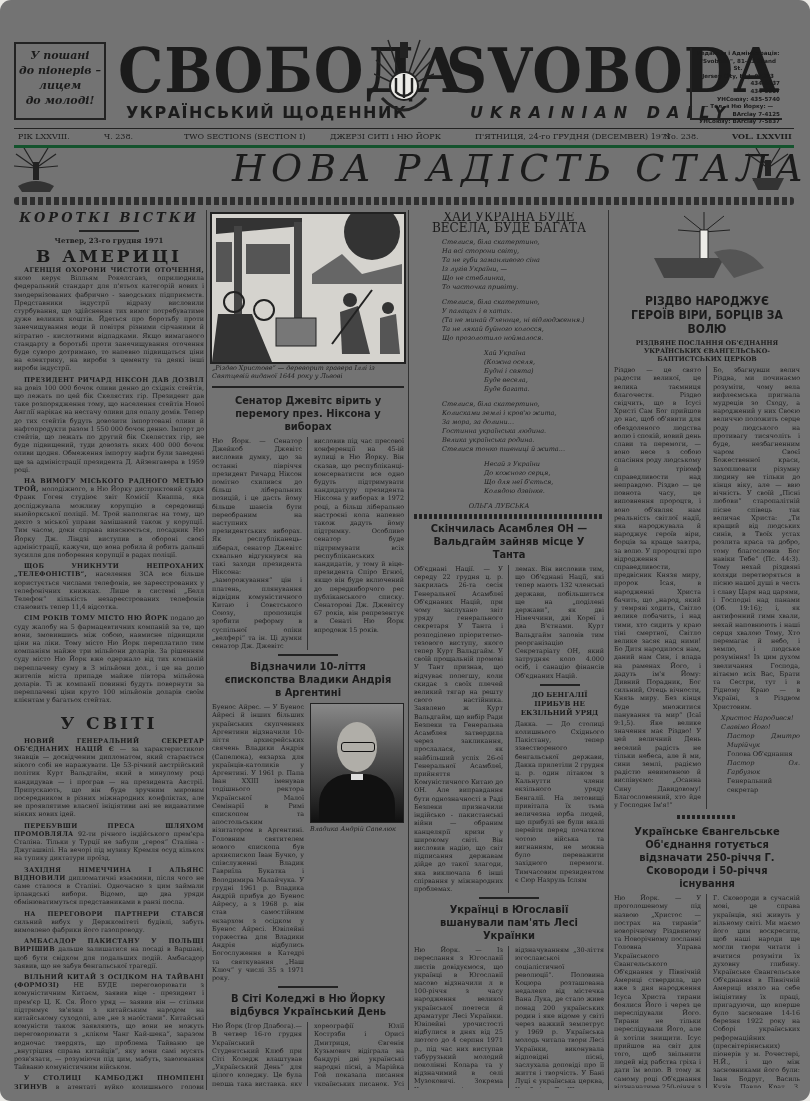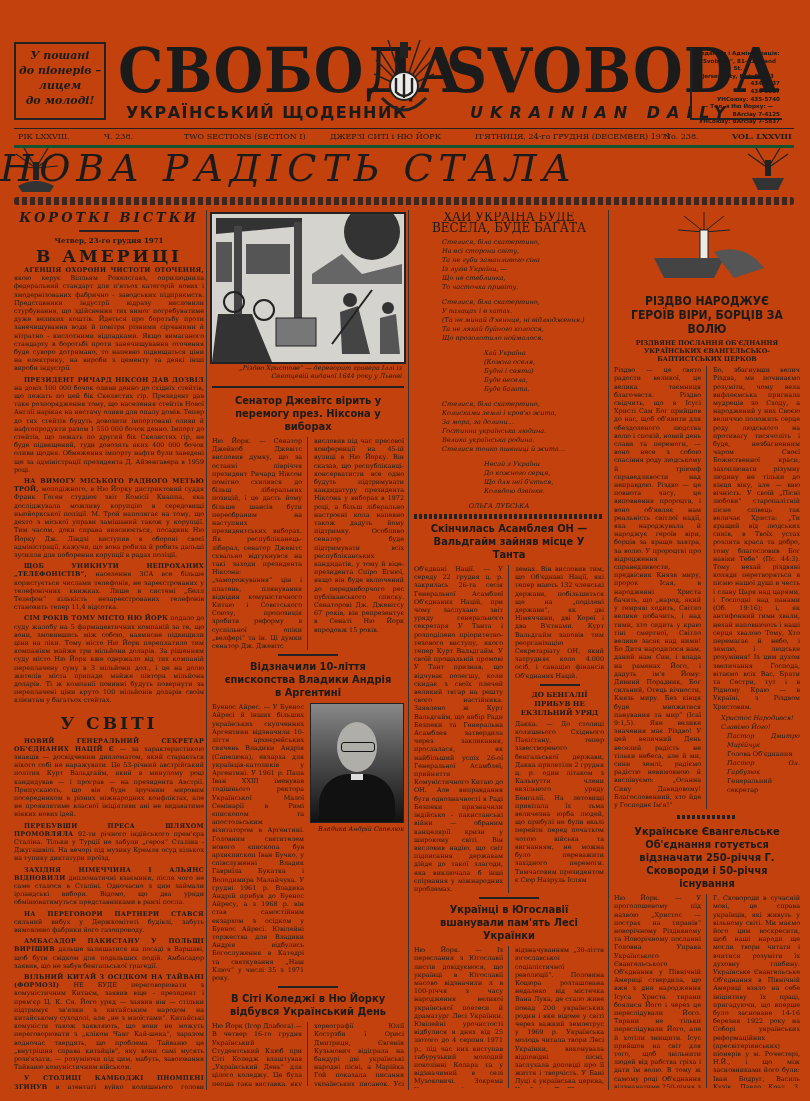--- a/index.html
+++ b/index.html
@@ -1,44 +1,44 @@
 <!DOCTYPE html>
 <html><head>
 <meta charset="utf-8">
 <style>
   html,body{margin:0;padding:0;}
   body{width:810px;height:1101px;background:#e9e8e4;color:#1b1b1b;font-family:"DejaVu Serif",serif;overflow:hidden;position:relative;}
-  .page{position:absolute;left:0;top:0;width:810px;height:1101px;background:#c2410c;}
+  .page{position:absolute;left:0;top:0;width:810px;height:1101px;background:#737373;border-radius:11px;}
   .mast{position:absolute;left:14px;top:38px;width:780px;height:92px;}
   .motto{position:absolute;left:0;top:4px;width:92px;height:78px;border:2px solid #222;font:italic bold 11px/15px "DejaVu Serif",serif;text-align:center;padding-top:4px;box-sizing:border-box;}
   .title-uk{position:absolute;left:104px;top:2px;font:bold 62px/62px "DejaVu Serif",serif;letter-spacing:1px;transform:scaleX(0.92);transform-origin:left;}
   .sub-uk{position:absolute;left:100px;top:66px;font:bold 16px/18px "DejaVu Sans",sans-serif;letter-spacing:1.5px;margin-left:12px;}
   .emblem{position:absolute;left:360px;top:0;width:60px;height:84px;}
   .title-en{position:absolute;left:432px;top:2px;font:bold 62px/62px "DejaVu Serif",serif;letter-spacing:1px;transform:scaleX(0.92);transform-origin:left;}
   .sub-en{position:absolute;left:456px;top:66px;font:italic bold 16px/18px "DejaVu Sans",sans-serif;letter-spacing:7px;}
   .adbox{position:absolute;left:676px;top:10px;width:92px;height:72px;border-left:2px solid #222;border-bottom:2px solid #222;font:bold 5.6px/7.6px "DejaVu Sans",sans-serif;text-align:right;padding:2px 2px 0 4px;box-sizing:border-box;}
   .dateline{position:absolute;left:14px;top:128px;width:780px;height:16px;border-top:1.5px solid #222;border-bottom:3px solid #14532d;font:8px/15px "DejaVu Serif",serif;}
   .dateline span{position:absolute;top:0;}
-  .headline{position:absolute;left:0;top:146px;width:809px;text-align:left;font:italic 38px/44px "DejaVu Serif",serif;letter-spacing:6px;}
+  .headline{position:absolute;left:0;top:146px;width:809px;text-align:right;font:italic 38px/44px "DejaVu Serif",serif;letter-spacing:6px;}
   .deco-l,.deco-r{position:absolute;top:148px;width:44px;height:44px;}
   .deco-l{left:14px;} .deco-r{left:746px;}
   .orn{position:absolute;top:197px;left:14px;width:780px;height:8px;background:repeating-linear-gradient(90deg,#222 0 5px,transparent 5px 8px);border-radius:3px;opacity:.85;}
   .col{position:absolute;font-size:6.4px;line-height:8.2px;text-align:justify;}
   .rule-v{position:absolute;width:1px;background:#333;}
   .sec-title{font:bold italic 13px/16px "DejaVu Serif",serif;letter-spacing:3px;text-align:center;}
   .sub-title{font:bold 17px/20px "DejaVu Serif",serif;letter-spacing:3px;text-align:center;}
   .small-c{font:bold 7px/10px "DejaVu Serif",serif;text-align:center;}
   .h2{font:bold 11px/13px "DejaVu Sans",sans-serif;text-align:center;transform:scaleX(.9);}
   .h3{font:bold 9px/11px "DejaVu Serif",serif;text-align:center;}
   .lead{font-weight:bold;letter-spacing:.3px;}
   .p{margin:0 0 3px 0;text-indent:10px;}
   .poem{font:italic 6.5px/9px "DejaVu Serif",serif;margin:0 0 6px 28px;}
   .poem2{font:italic 6.5px/9px "DejaVu Serif",serif;margin:0 0 6px 70px;}
   .sig{font:italic 6.5px/9px "DejaVu Serif",serif;text-align:center;margin-right:20px;}
-  .caption{font:italic 6.4px/8px "DejaVu Serif",serif;text-align:right;}
+  .caption{font:italic 6.4px/8px "DejaVu Serif",serif;text-align:left;}
   .wood{position:absolute;background:#d8d6d1;border:2px solid #222;overflow:hidden;}
   .twocol{display:flex;gap:6px;}
   .twocol>div{flex:1;}
   .twocol.ruled>div:first-child{border-right:1px solid #333;padding-right:5px;}
   .short-rule{width:60px;height:2px;background:#222;margin:4px auto;}
 </style>
 </head>
 <body>
 
 <div class="page">

